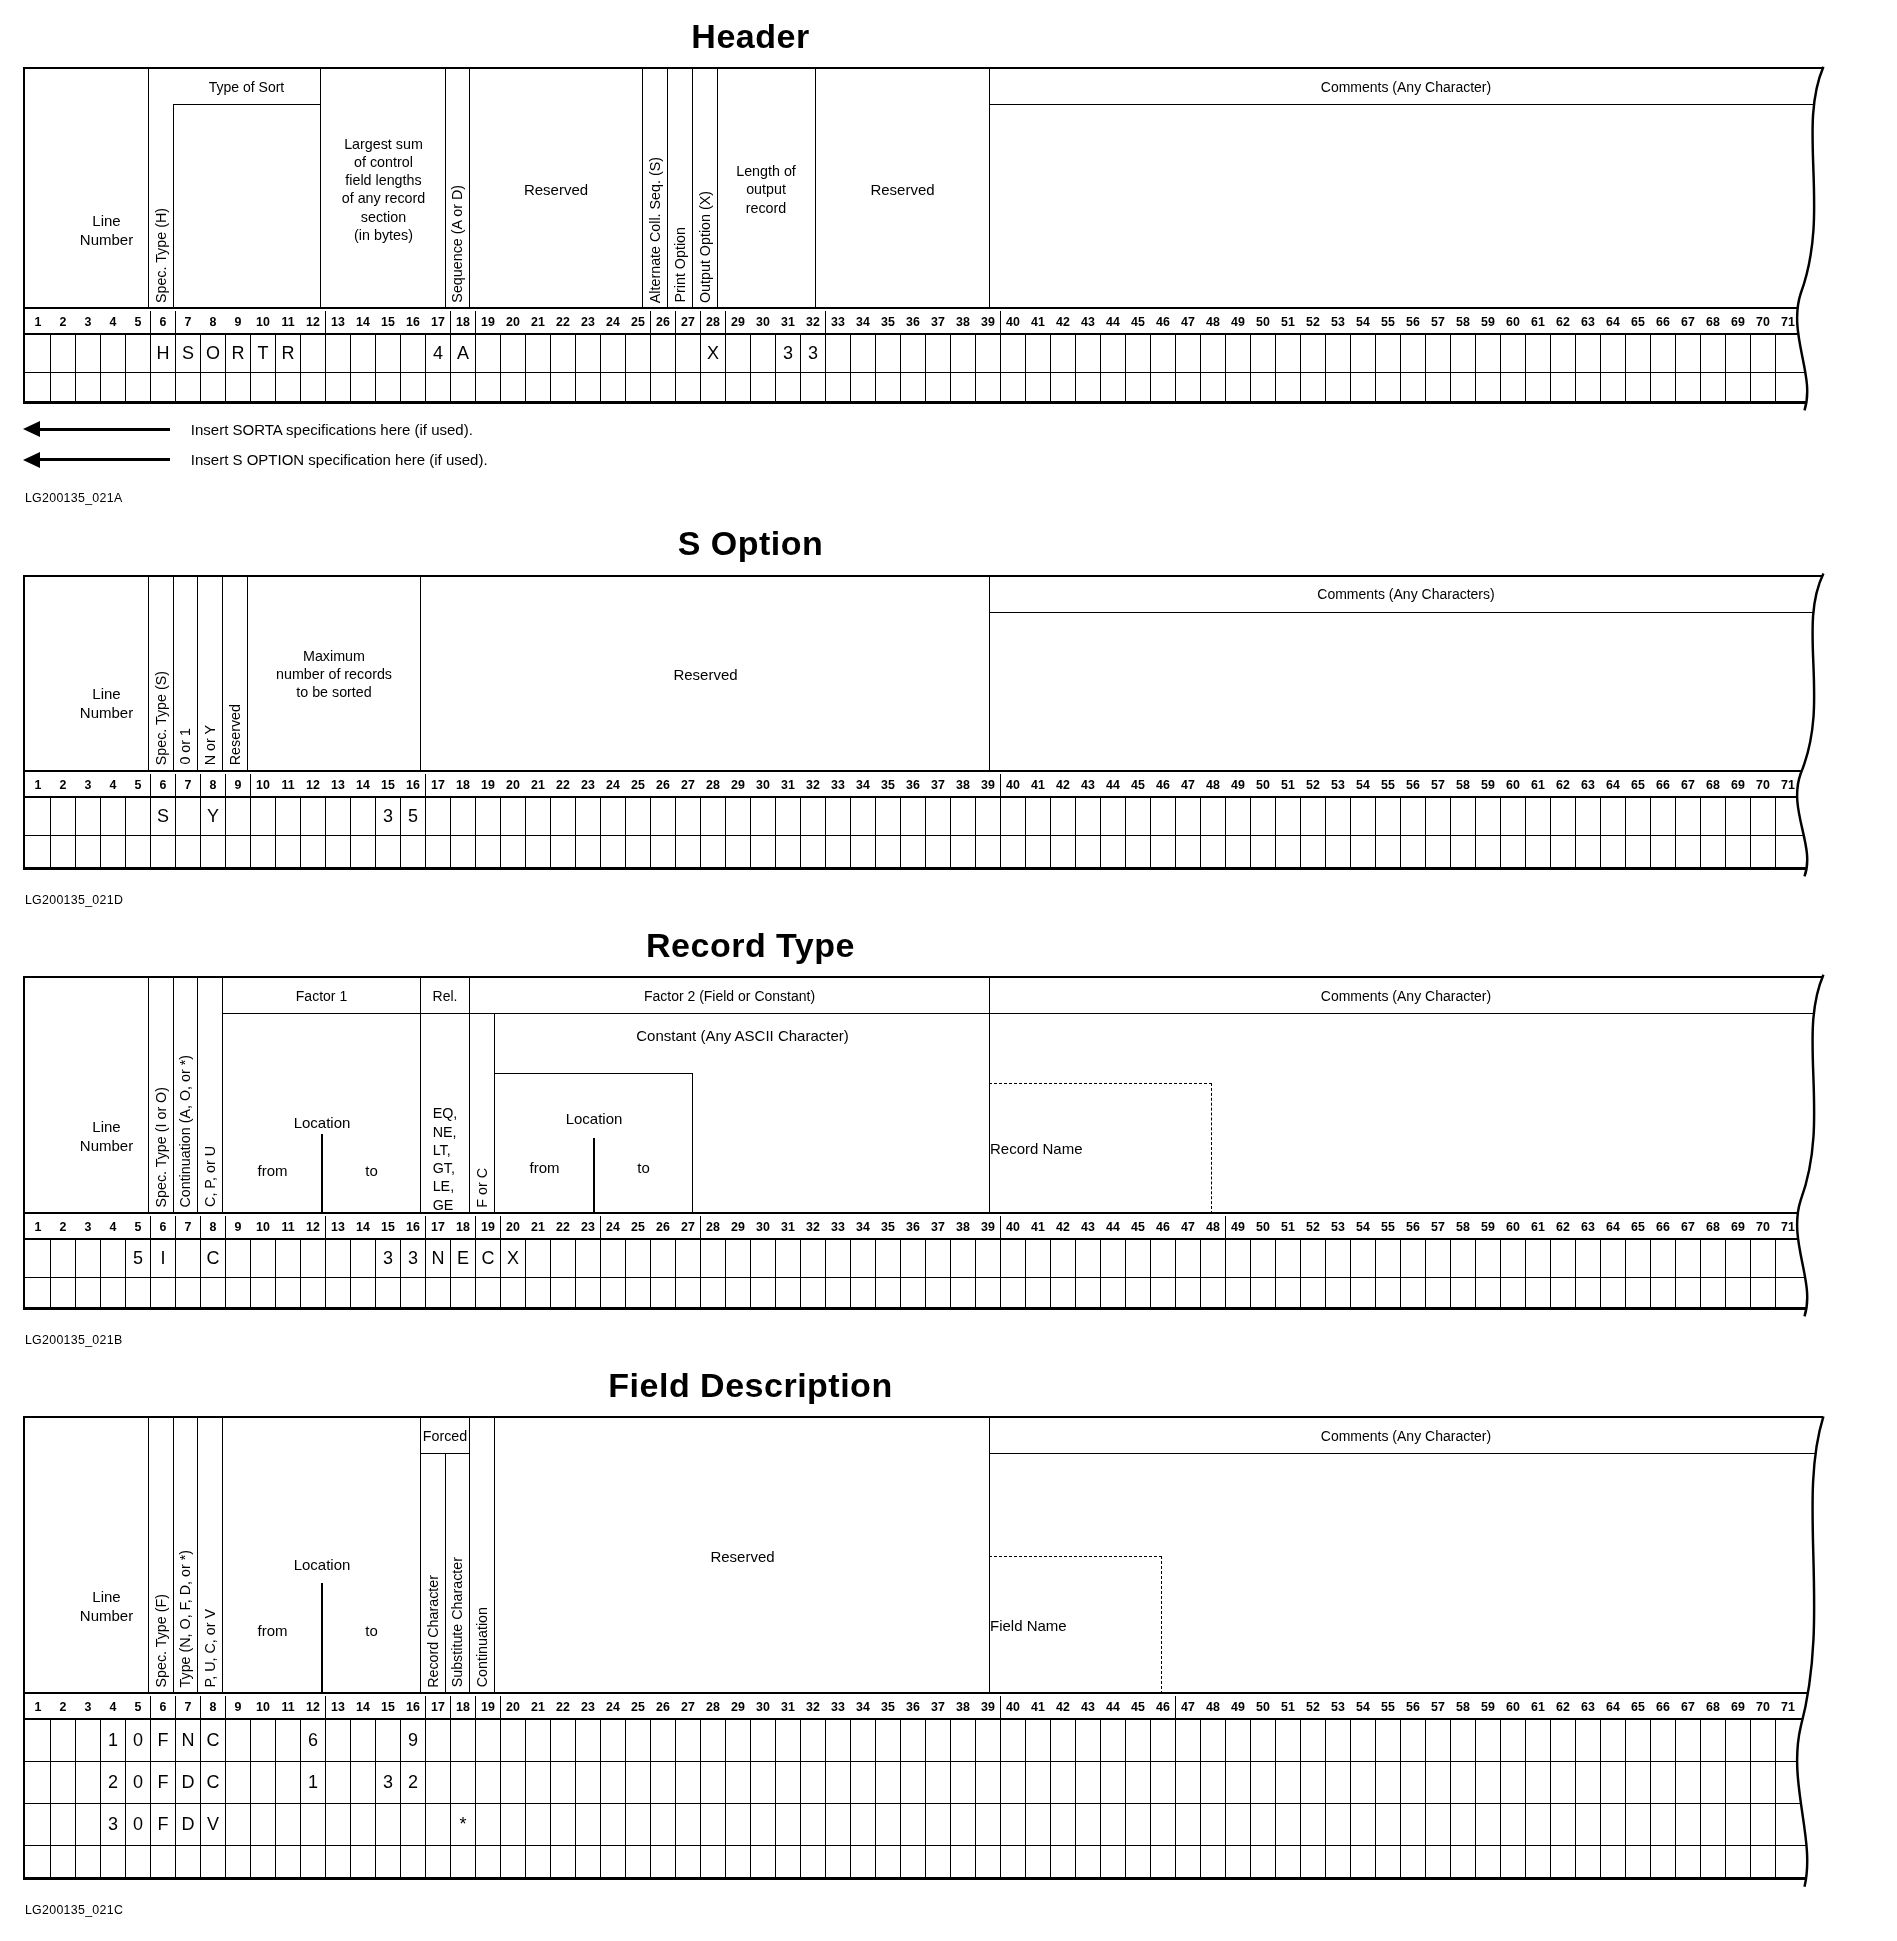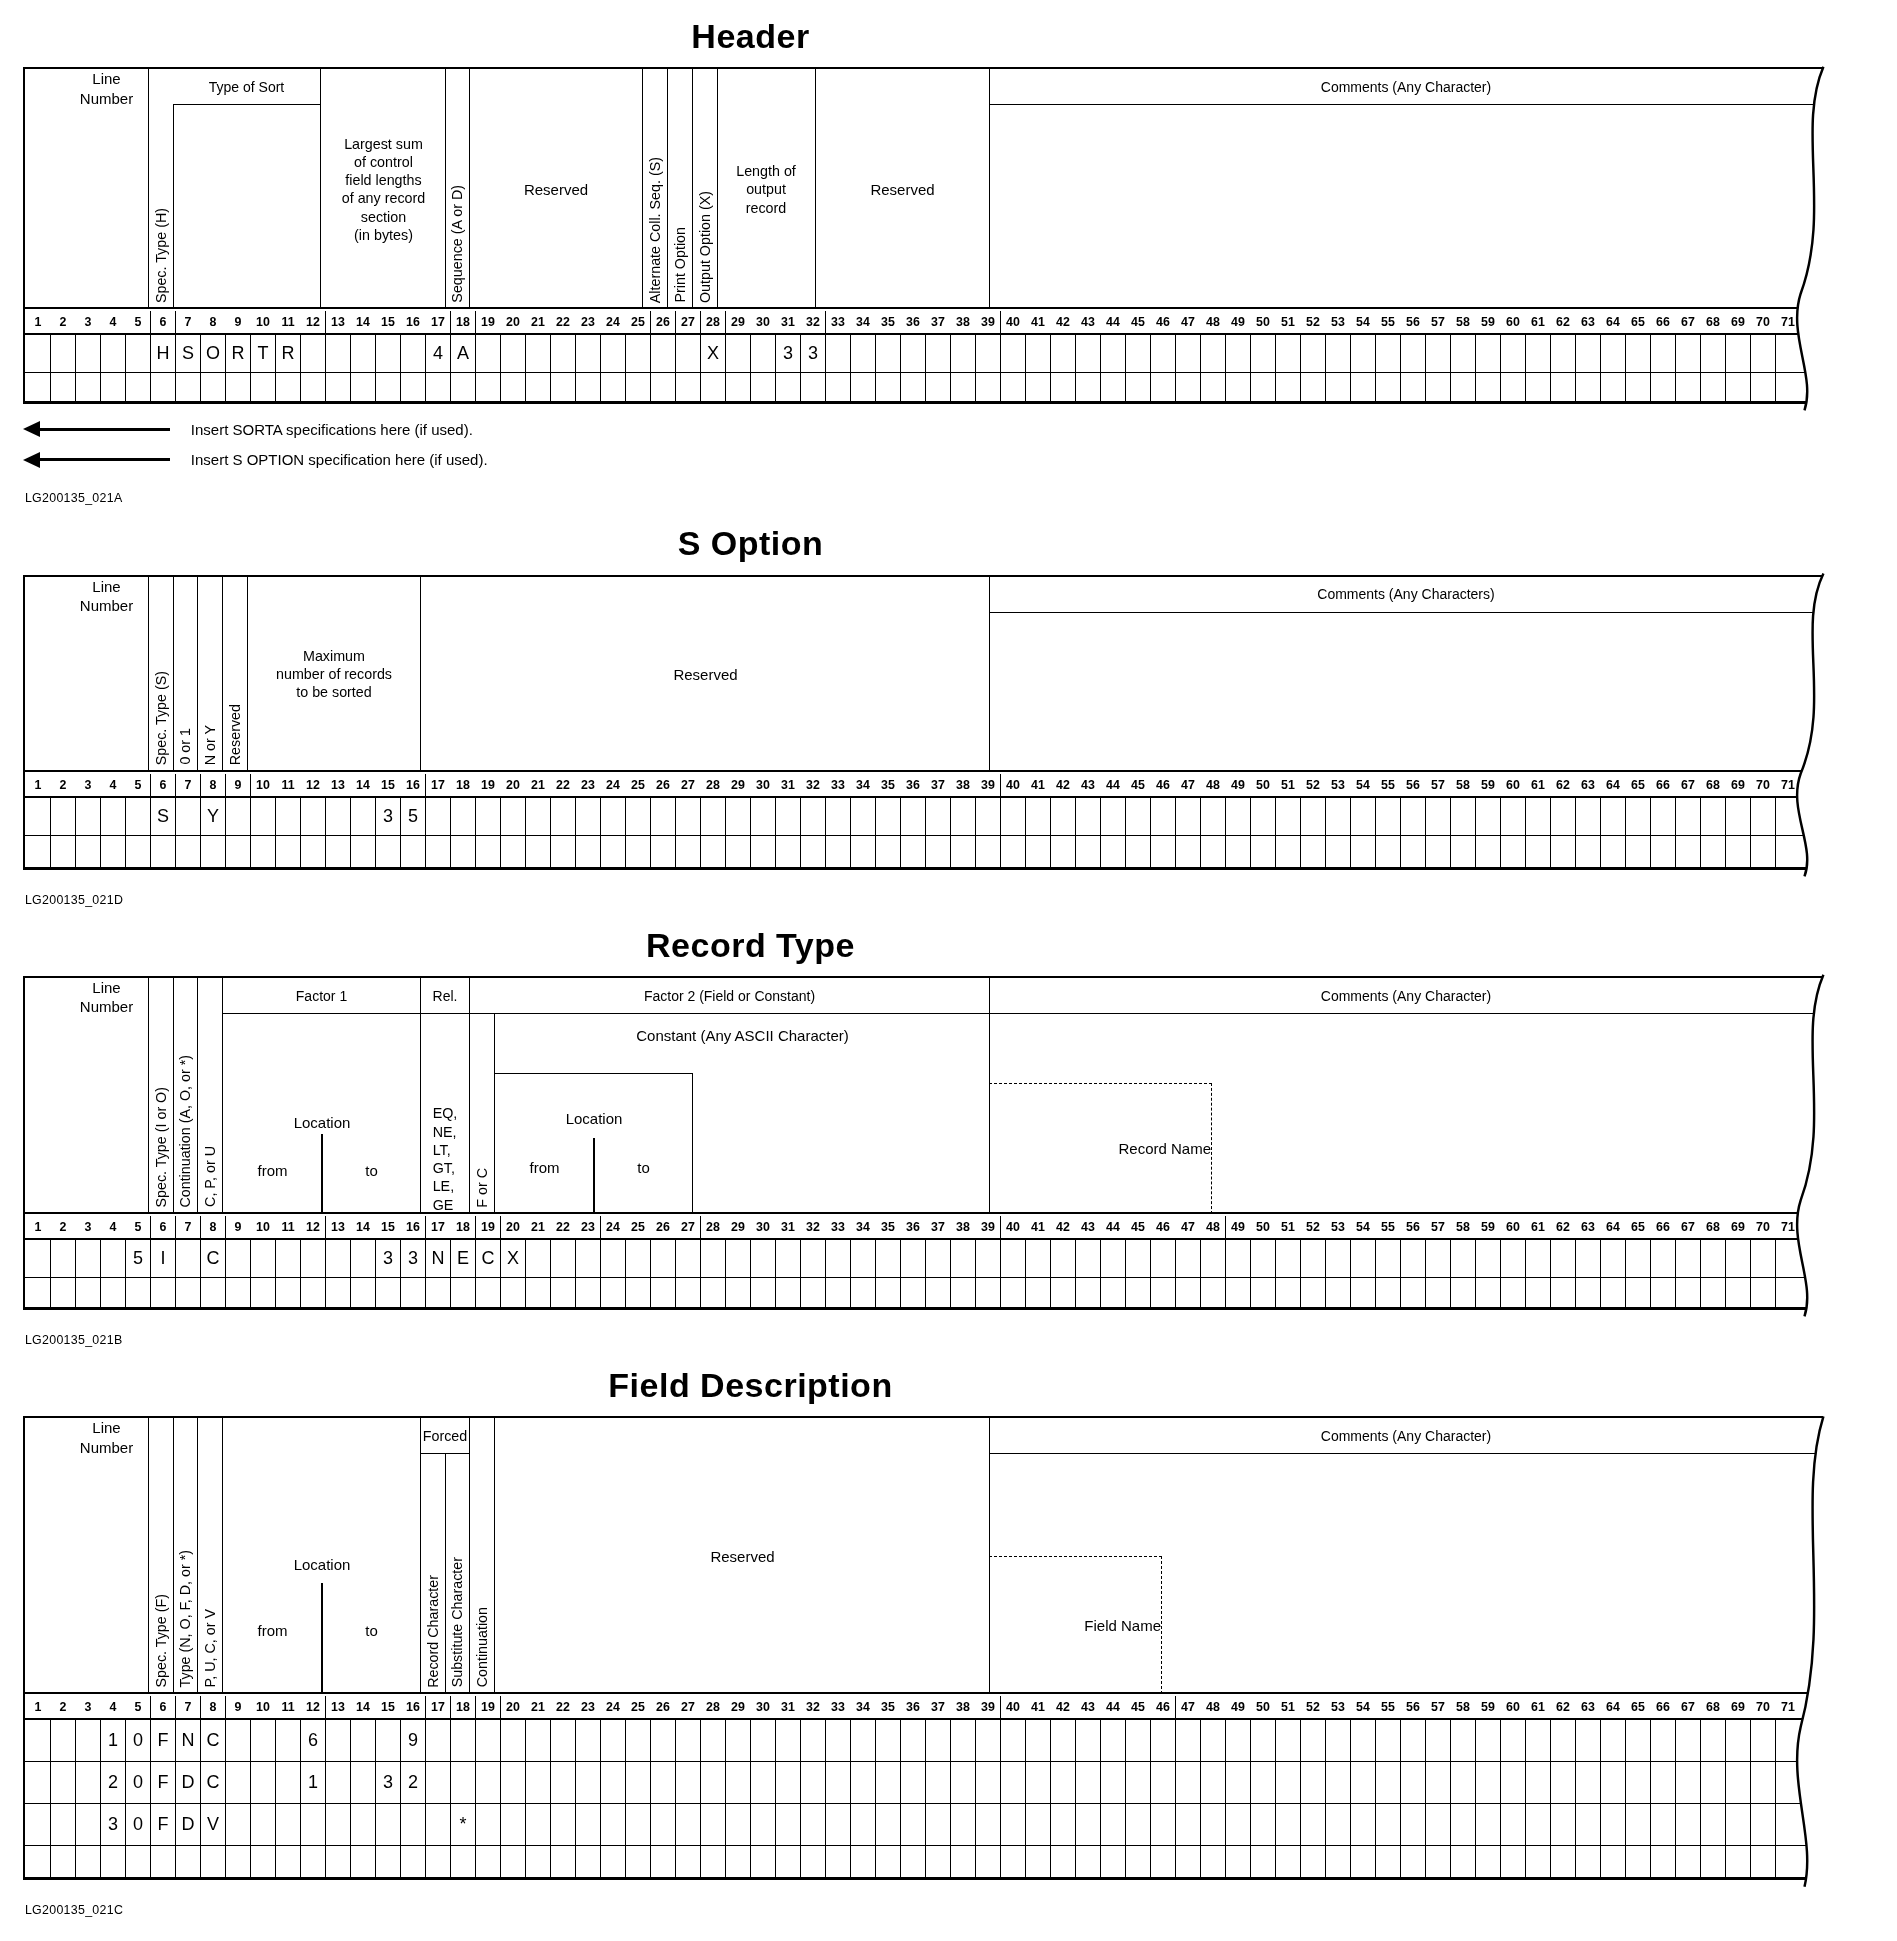--- a/index.html
+++ b/index.html
@@ -6,31 +6,31 @@
   body{width:1897px;min-height:1941px;font-family:"Liberation Sans",sans-serif;color:#000;}
   .sheet{position:relative;padding:7.6px 0 19px 23px;}
   section{display:block;}
   .form-title{width:1455px;text-align:center;font-size:34px;font-weight:bold;margin:9.5px 0 11.4px 0;letter-spacing:0.5px;}
   .formbox{position:relative;width:1798px;border-left:2.9px solid #000;border-top:2.9px solid #000;border-bottom:2.9px solid #000;box-sizing:content-box;background:#fff;}
   .headarea{position:relative;border-bottom:2.4px solid #000;box-sizing:border-box;}
   .fbox{position:absolute;box-sizing:border-box;top:0;}
   .br{border-right:1.9px solid #000;}
   .bl{border-left:1.9px solid #000;}
   .fill{position:absolute;inset:0;display:flex;align-items:center;justify-content:center;}
-  .fill.low{align-items:flex-start;padding-left:40px;}
+  .fill.low{align-items:flex-end;padding-left:40px;}
   .flabel{white-space:pre-line;text-align:center;font-size:15px;line-height:1.28;}
   .flabel.small{font-size:14.3px;}
   .flabel.listleft{text-align:left;}
   .vwrap{display:flex;justify-content:center;align-items:flex-end;position:absolute;inset:0;}
   .vlabel{writing-mode:vertical-rl;transform:rotate(180deg);font-size:14.3px;white-space:nowrap;margin-bottom:6.7px;}
   .band{position:absolute;left:0;right:0;top:0;border-bottom:1.9px solid #000;display:flex;align-items:center;justify-content:center;font-size:14px;box-sizing:border-box;background:#fff;}
   .abslabel{position:absolute;text-align:center;font-size:15px;}
   .vertline{position:absolute;width:2.4px;background:#000;}
   .subbox{position:absolute;box-sizing:border-box;}
-  .dashedbox{position:absolute;border:1.9px dashed #000;border-bottom:none;box-sizing:border-box;display:flex;align-items:center;justify-content:flex-end;font-size:15px;}
+  .dashedbox{position:absolute;border:1.9px dashed #000;border-bottom:none;box-sizing:border-box;display:flex;align-items:center;justify-content:flex-start;font-size:15px;}
   .numrow{display:flex;height:26px;border-bottom:2.4px solid #000;align-items:flex-end;box-sizing:border-box;}
   .numcell{width:25px;box-sizing:border-box;text-align:center;font-size:12.4px;font-weight:bold;border-left:1.9px solid transparent;line-height:22px;flex:none;}
   .numcell.b{border-left-color:#000;}
   .datarow{display:flex;border-bottom:1.9px solid #000;width:100%;box-sizing:border-box;}
   .datacell{width:25px;flex:none;box-sizing:border-box;border-left:1.9px solid #000;display:flex;align-items:center;justify-content:center;font-size:18px;}
   .datacell.first{border-left-color:transparent;}
   .notes{margin:17px 0 0 3.8px;}
   .noterow{display:flex;align-items:center;margin-bottom:13.3px;}
   .arrow{position:relative;width:143px;height:2.9px;background:#000;margin-right:21px;flex:none;}
   .arrow::before{content:"";position:absolute;left:-3.8px;top:-6.7px;border-style:solid;border-width:8px 17px 8px 0;border-color:transparent #000 transparent transparent;}

